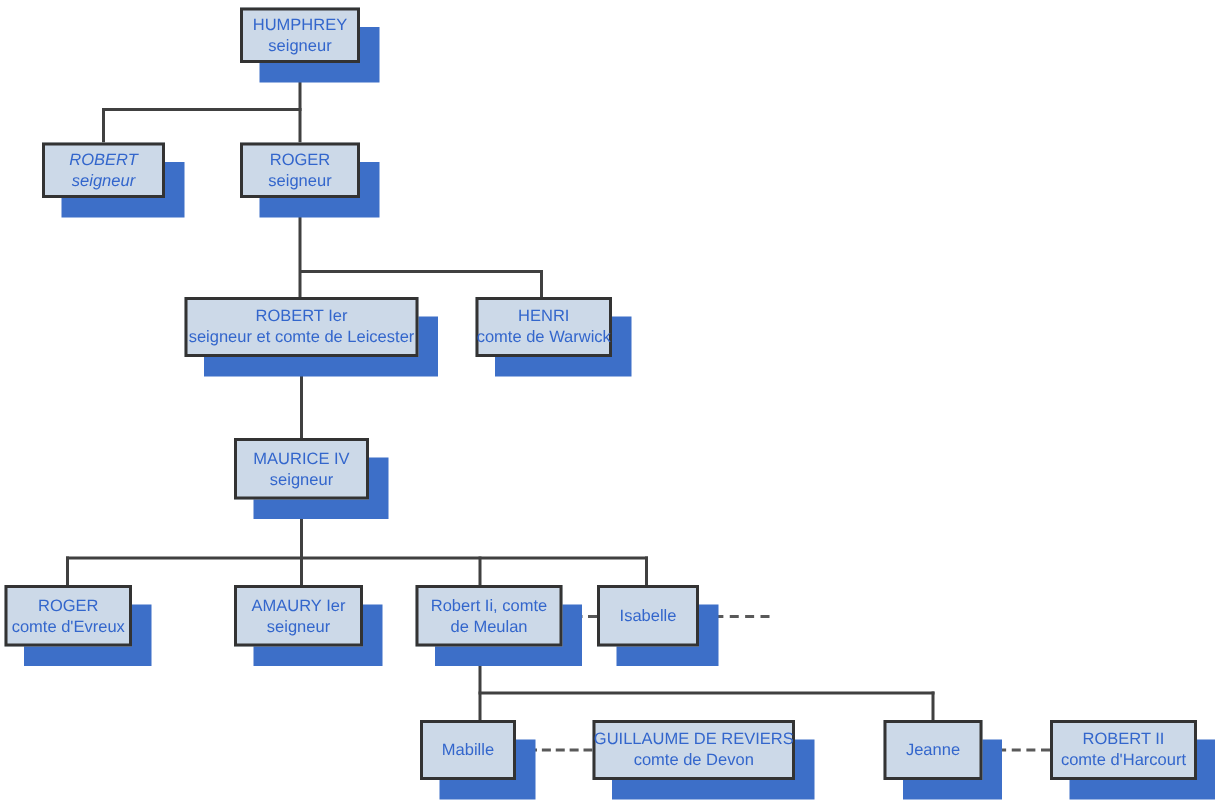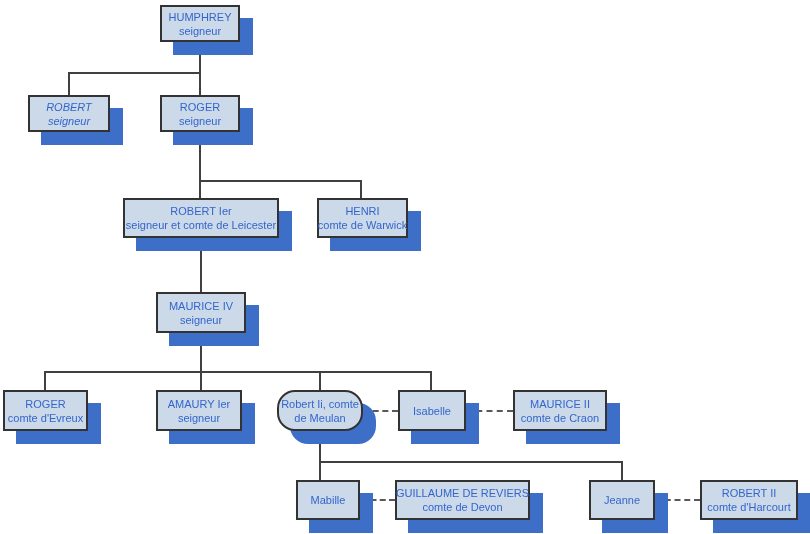--- a/index.html
+++ b/index.html
@@ -93,32 +93,28 @@
       <span>seigneur</span>
     </div>
     <div class="node" style="left: 3px; top: 390px; width: 85px; height: 41px;">
       <span>ROGER</span>
       <span>comte d'Evreux</span>
     </div>
     <div class="node" style="left: 156px; top: 390px; width: 86px; height: 41px;">
       <span>AMAURY Ier</span>
       <span>seigneur</span>
     </div>
-    <div class="node" style="left: 277px; top: 390px; width: 86px; height: 41px; border-radius: 18px;">
+    <div class="node" style="left: 277px; top: 390px; width: 98px; height: 41px;">
       <span>Robert Ii, comte</span>
       <span>de Meulan</span>
     </div>
     <div class="node" style="left: 398px; top: 390px; width: 68px; height: 41px;">
       <span>Isabelle</span>
     </div>
-    <div class="node" style="left: 513px; top: 390px; width: 94px; height: 41px;">
-      <span>MAURICE II</span>
-      <span>comte de Craon</span>
-    </div>
-    <div class="node" style="left: 296px; top: 480px; width: 64px; height: 40px;">
+    <div class="node" style="left: 280px; top: 480px; width: 64px; height: 40px;">
       <span>Mabille</span>
     </div>
     <div class="node" style="left: 395px; top: 480px; width: 135px; height: 40px; align-items: center;">
       <span>GUILLAUME DE REVIERS</span>
       <span>comte de Devon</span>
     </div>
     <div class="node" style="left: 589px; top: 480px; width: 66px; height: 40px;">
       <span>Jeanne</span>
     </div>
     <div class="node" style="left: 700px; top: 480px; width: 98px; height: 40px;">

